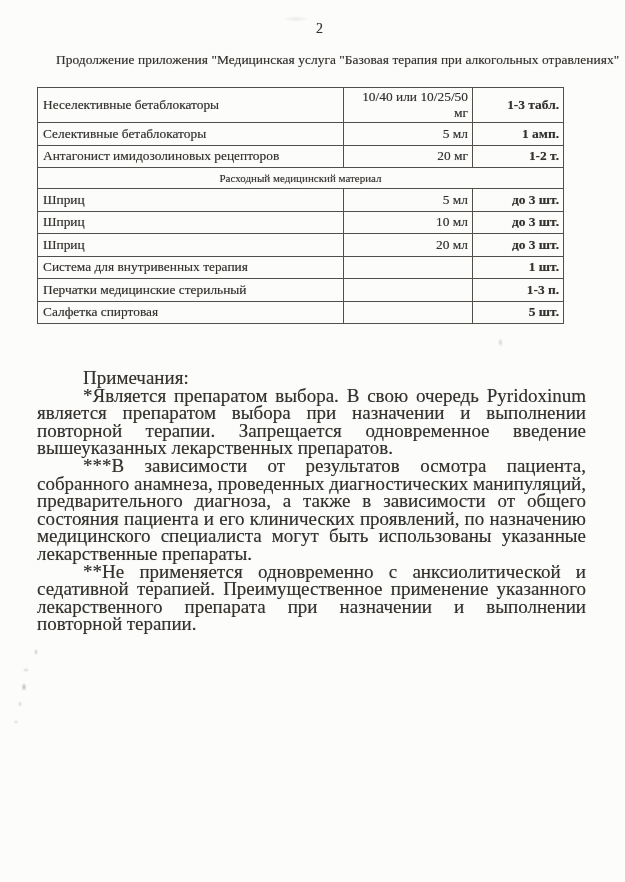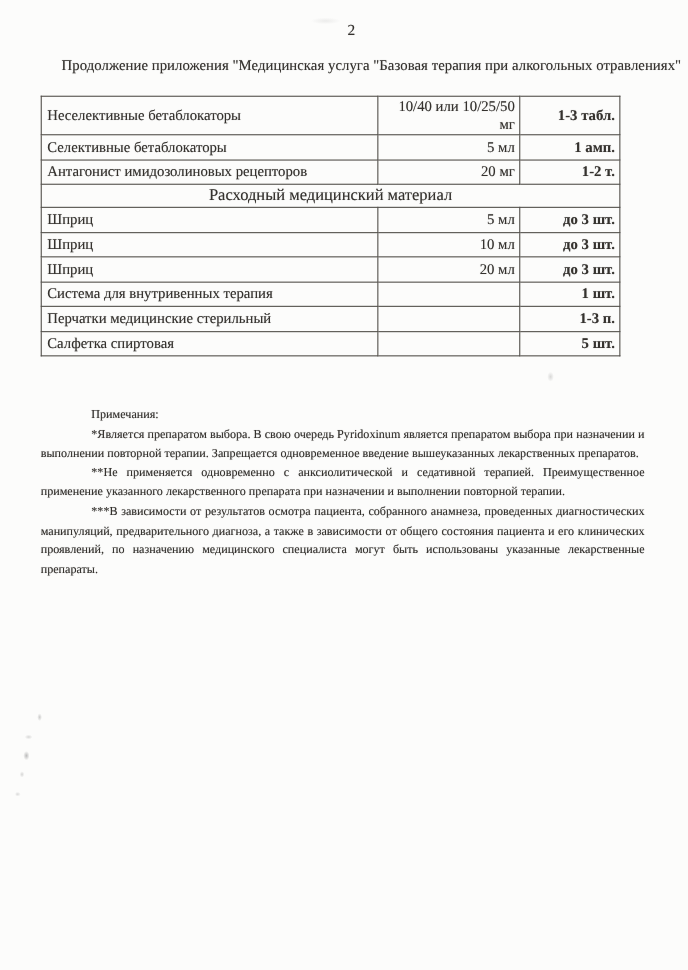--- a/index.html
+++ b/index.html
@@ -55,28 +55,28 @@
     padding: 1px 4px 1px 4px;
     vertical-align: middle;
     overflow: hidden;
   }
   .med-table td.c1 { text-align: left; padding-left: 5px; }
   .med-table td.c2 { text-align: right; }
   .med-table td.c3 { text-align: right; font-weight: bold; }
   .med-table td.section {
     text-align: center;
     height: 18px;
-    font-size: 15px;
+    font-size: 11px;
   }
   .notes {
     position: absolute;
     top: 369px;
     left: 37px;
     width: 549px;
-    font-size: 11px;
+    font-size: 19px;
     line-height: 17.6px;
   }
   .notes p {
     margin: 0;
     text-indent: 46px;
   }
   .notes p.note-par {
     text-align: justify;
   }
   
@@ -172,19 +172,19 @@
       <td class="c1">Салфетка спиртовая</td>
       <td class="c2"></td>
       <td class="c3">5 шт.</td>
     </tr>
   </tbody>
 </table>
 
 <div class="notes ink">
   <p class="note-head">Примечания:</p>
   <p class="note-par">*Является препаратом выбора. В свою очередь Pyridoxinum является препаратом выбора при назначении и выполнении повторной терапии. Запрещается одновременное введение вышеуказанных лекарственных препаратов.</p>
+  <p class="note-par">***В зависимости от результатов осмотра пациента, собранного анамнеза, проведенных диагностических манипуляций, предварительного диагноза, а также в зависимости от общего состояния пациента и его клинических проявлений, по назначению медицинского специалиста могут быть использованы указанные лекарственные препараты.</p>
   <p class="note-par">**Не применяется одновременно с анксиолитической и седативной терапией. Преимущественное применение указанного лекарственного препарата при назначении и выполнении повторной терапии.</p>
-  <p class="note-par">***В зависимости от результатов осмотра пациента, собранного анамнеза, проведенных диагностических манипуляций, предварительного диагноза, а также в зависимости от общего состояния пациента и его клинических проявлений, по назначению медицинского специалиста могут быть использованы указанные лекарственные препараты.</p>
 </div>
 
 <div class="artifact art-smudge-bottom-left"></div>
 <div class="artifact art-mark-cell"></div>
 <div class="artifact art-top-smudge"></div>
 
 </body></html>

